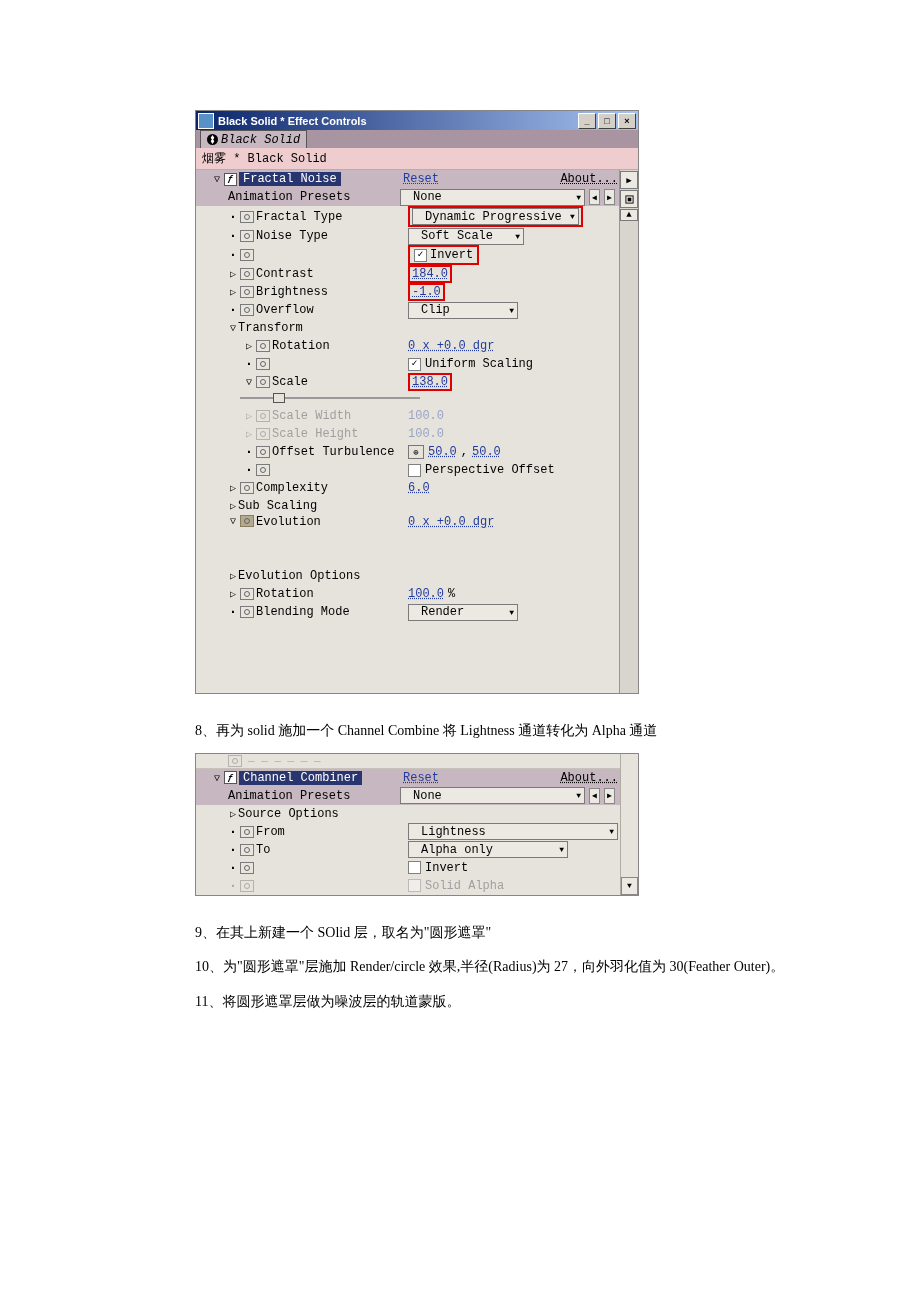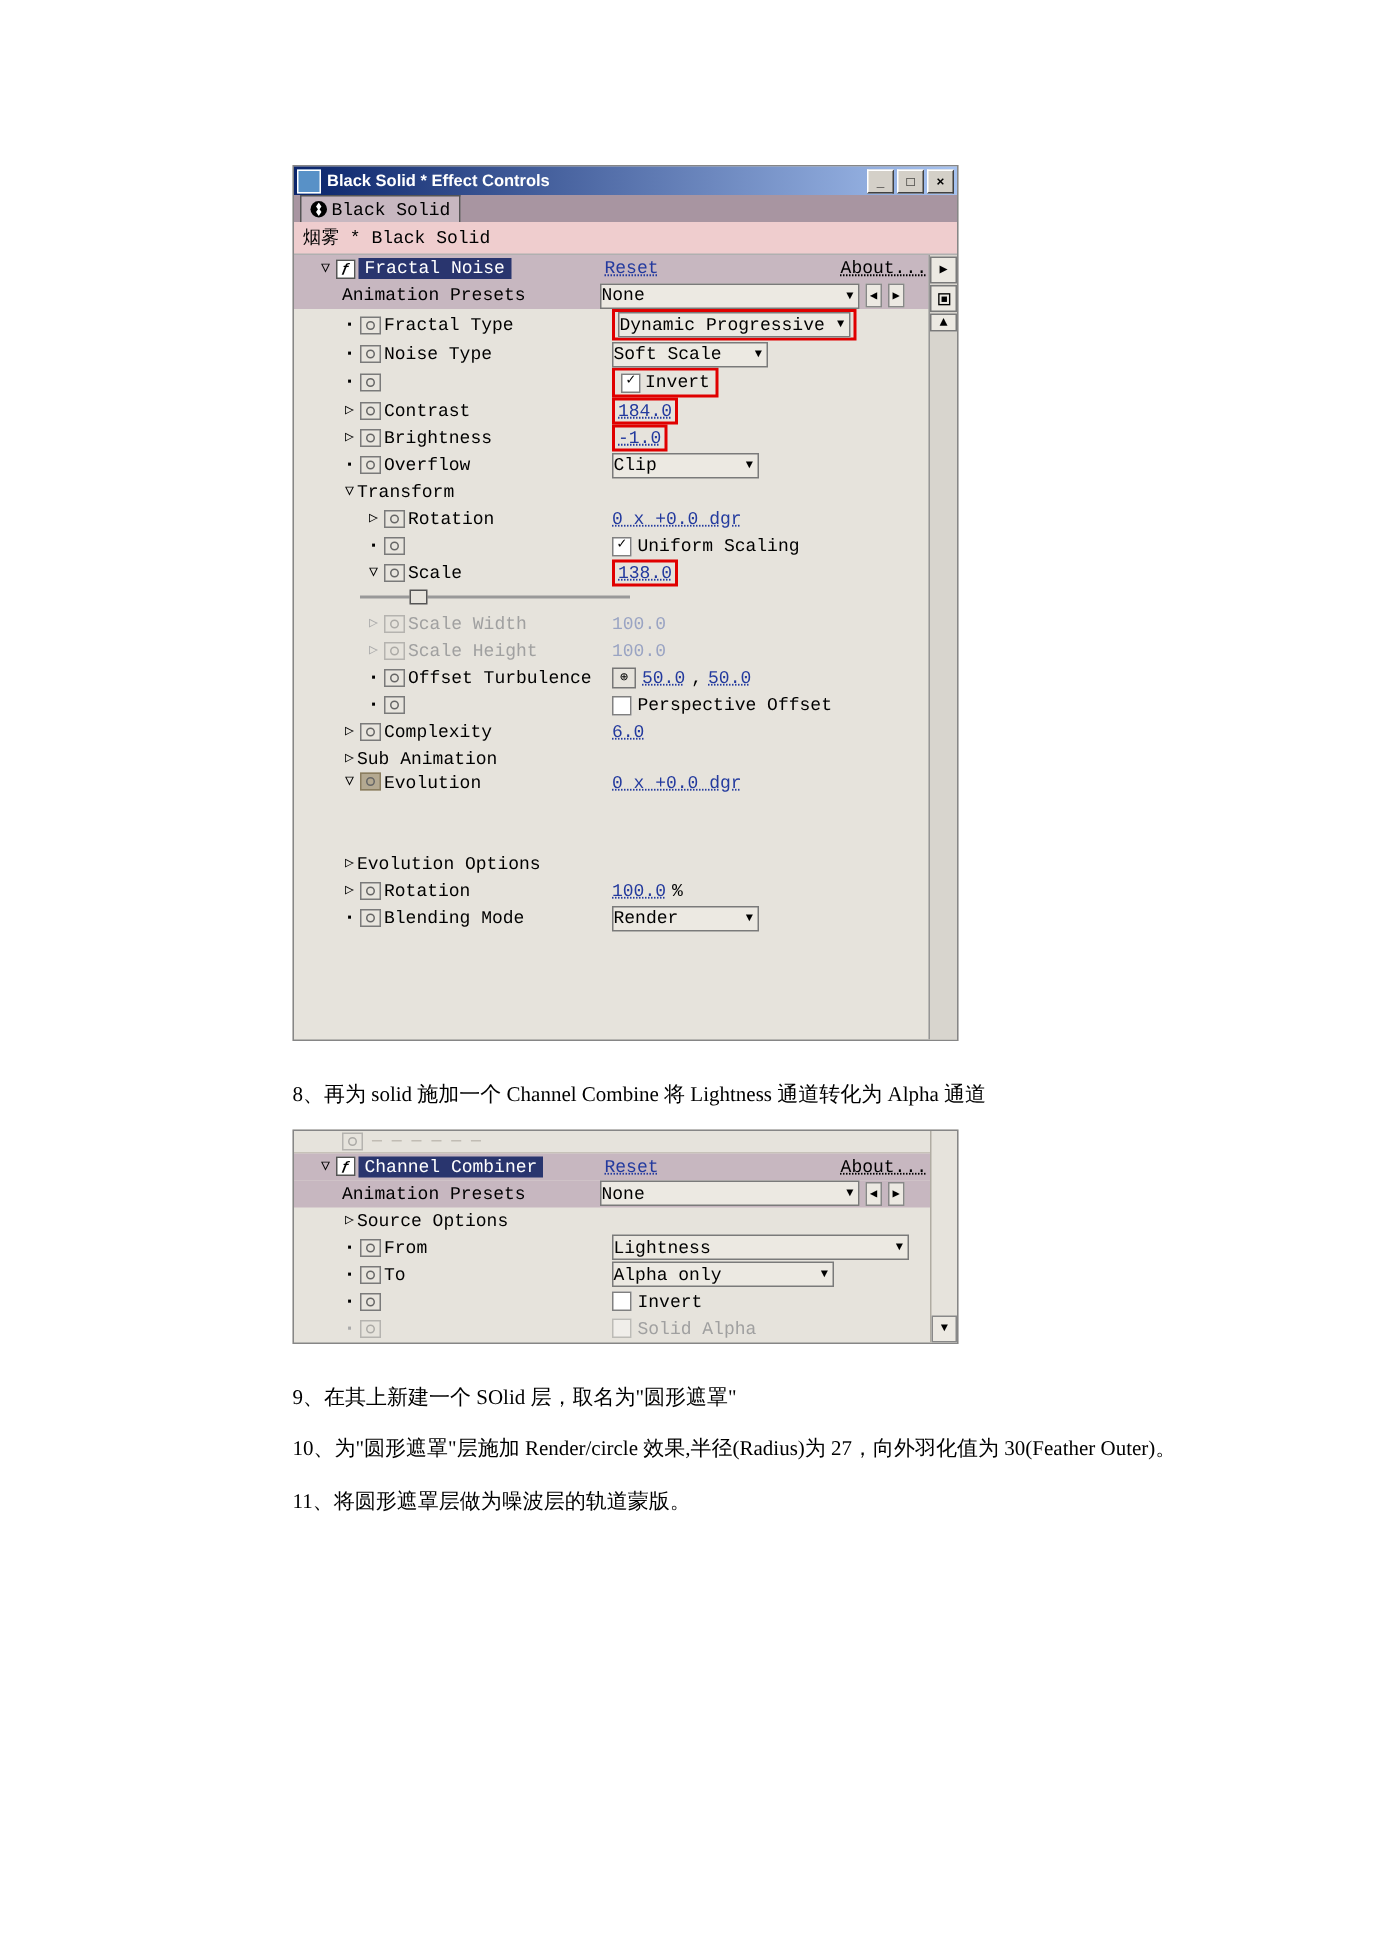--- a/index.html
+++ b/index.html
@@ -3,42 +3,42 @@
 <meta charset="utf-8">
 <style>
 body { margin:0; background:#fff; font-family:"SimSun","NSimSun",serif; font-size:13px; color:#000; width:920px; padding:110px 0 0 195px; box-sizing:border-box; }
 .panel { width:442px; border:1px solid #868686; background:#e6e3dc; font-family:"Courier New",monospace; font-size:12px; color:#000; position:relative; }
 .titlebar { background:linear-gradient(to right,#0a246a,#a6c2f0); color:#fff; height:19px; display:flex; align-items:center; padding:0 2px; font-family:Tahoma,sans-serif; font-weight:bold; font-size:11px; }
 .titlebar-icon { width:14px; height:14px; background:#5891c7; border:1px solid #fff; margin-right:4px; }
 .titlebar-txt { flex:1; }
 .winbtns { display:flex; gap:2px; }
 .wb { width:16px; height:14px; background:#d4d0c8; border:1px solid #fff; border-right-color:#404040; border-bottom-color:#404040; font-size:9px; display:flex; align-items:center; justify-content:center; font-family:Arial; color:#000; font-weight:bold; }
 .tabrow { background:#a895a1; height:18px; display:flex; align-items:flex-end; padding:0 4px; }
-.tab { background:#c7b7c0; border:1px solid #555; border-bottom:none; padding:1px 6px; display:flex; align-items:center; font-size:12px; height:15px; }
+.tab { background:#c7b7c0; border:1px solid #555; border-bottom:none; padding:1px 6px; display:flex; align-items:center; font-size:12px; height:15px;font-style:italic; }
 .tabicon { width:11px; height:11px; background:#000; border-radius:50%; display:flex; align-items:center; justify-content:center; margin-right:3px; }
 .tabicon svg{width:9px;height:9px;}
 .crumb { background:#efcdce; padding:2px 6px; border-bottom:1px solid #b0b0b0; }
 .body { position:relative; }
 .row { display:flex; align-items:center; min-height:18px; border-bottom:0px solid #d0d0d0; padding:0 20px 0 4px; }
 .indent1 { padding-left:12px; }
 .indent2 { padding-left:28px; }
 .indent3 { padding-left:44px; }
 .tw { width:10px; text-align:center; color:#000; font-size:10px; }
 .triD::before{content:"▽";}
 .triR::before{content:"▷";}
 .dot::before{content:"·"; font-weight:bold; font-size:14px; }
 .stop { width:12px; height:10px; display:inline-block; margin:0 2px; border:1px solid #7a7a7a; position:relative; background:#e8e5de;}
 .stop::after { content:""; position:absolute; left:3px; top:2px; width:4px; height:4px; border:1px solid #666; border-radius:50%; }
 .stop.dim { opacity:.45; }
 .lbl { flex:0 0 180px; }
 .valcol { flex:1; display:flex; align-items:center; gap:4px; }
 .link { color:#233a9e; text-decoration:underline; text-decoration-style:dotted; text-decoration-color:#233a9e; cursor:pointer; }
 .dimtxt { color:#9aa4c3; }
 .about { text-decoration:underline; text-decoration-style:dotted; color:#000000; }
-.ddl { border:1px solid #7a7a7a; background:#ece9e2; padding:0 16px 0 0; height:15px; display:inline-flex; align-items:center; position:relative; min-width:60px; }
+.ddl { border:1px solid #7a7a7a; background:#ece9e2; padding:0 16px 0 12px; height:15px; display:inline-flex; align-items:center; position:relative; min-width:60px; }
 .ddl::after { content:"▼"; position:absolute; right:3px; font-size:8px; color:#000; }
 .ddl.wide{min-width:155px;}
 .ddl.med{min-width:120px;}
 .chk { width:11px; height:11px; border:1px solid #808080; background:#fff; display:inline-flex; align-items:center; justify-content:center; font-size:10px; line-height:1; }
 .chk.on::before{content:"✓"; font-weight:bold;}
 .redbox { border:2px solid #e00000; padding:0 2px; display:inline-block; }
 .hdr { background:#c7b7c0; }
 .fxname { background:#29356e; color:#fff; padding:0 4px; }
 .fxtoggle{ width:11px;height:11px;background:#fff;border:1px solid #555;display:inline-flex;align-items:center;justify-content:center;font-size:9px;font-style:italic;font-weight:bold;margin:0 2px;}
 .slider { width:180px; height:10px; position:relative; margin:2px 0 4px 44px;}
@@ -247,21 +247,21 @@
     <div class="row">
       <span class="tw triR indent2"></span>
       <span class="stop"></span>
       <span class="lbl" style="flex:0 0 152px">Complexity</span>
       <span class="valcol">
           <span class="link">6.0</span>
         </span>
     </div>
     <div class="row">
       <span class="tw triR indent2"></span>
-      <span class="lbl">Sub Animation</span>
+      <span class="lbl">Sub Scaling</span>
     </div>
     <div class="row" style="align-items:flex-start;min-height:52px">
       <span class="tw triD indent2"></span>
       <span class="stop" style="background:#b4a991;border-color:#8a7d5f"></span>
       <span class="lbl" style="flex:0 0 152px">Evolution</span>
       <span class="valcol" style="flex-direction:column;align-items:flex-start">
         <span class="link">0 x +0.0 dgr</span>
       </span>
     </div>
     <div class="row">

